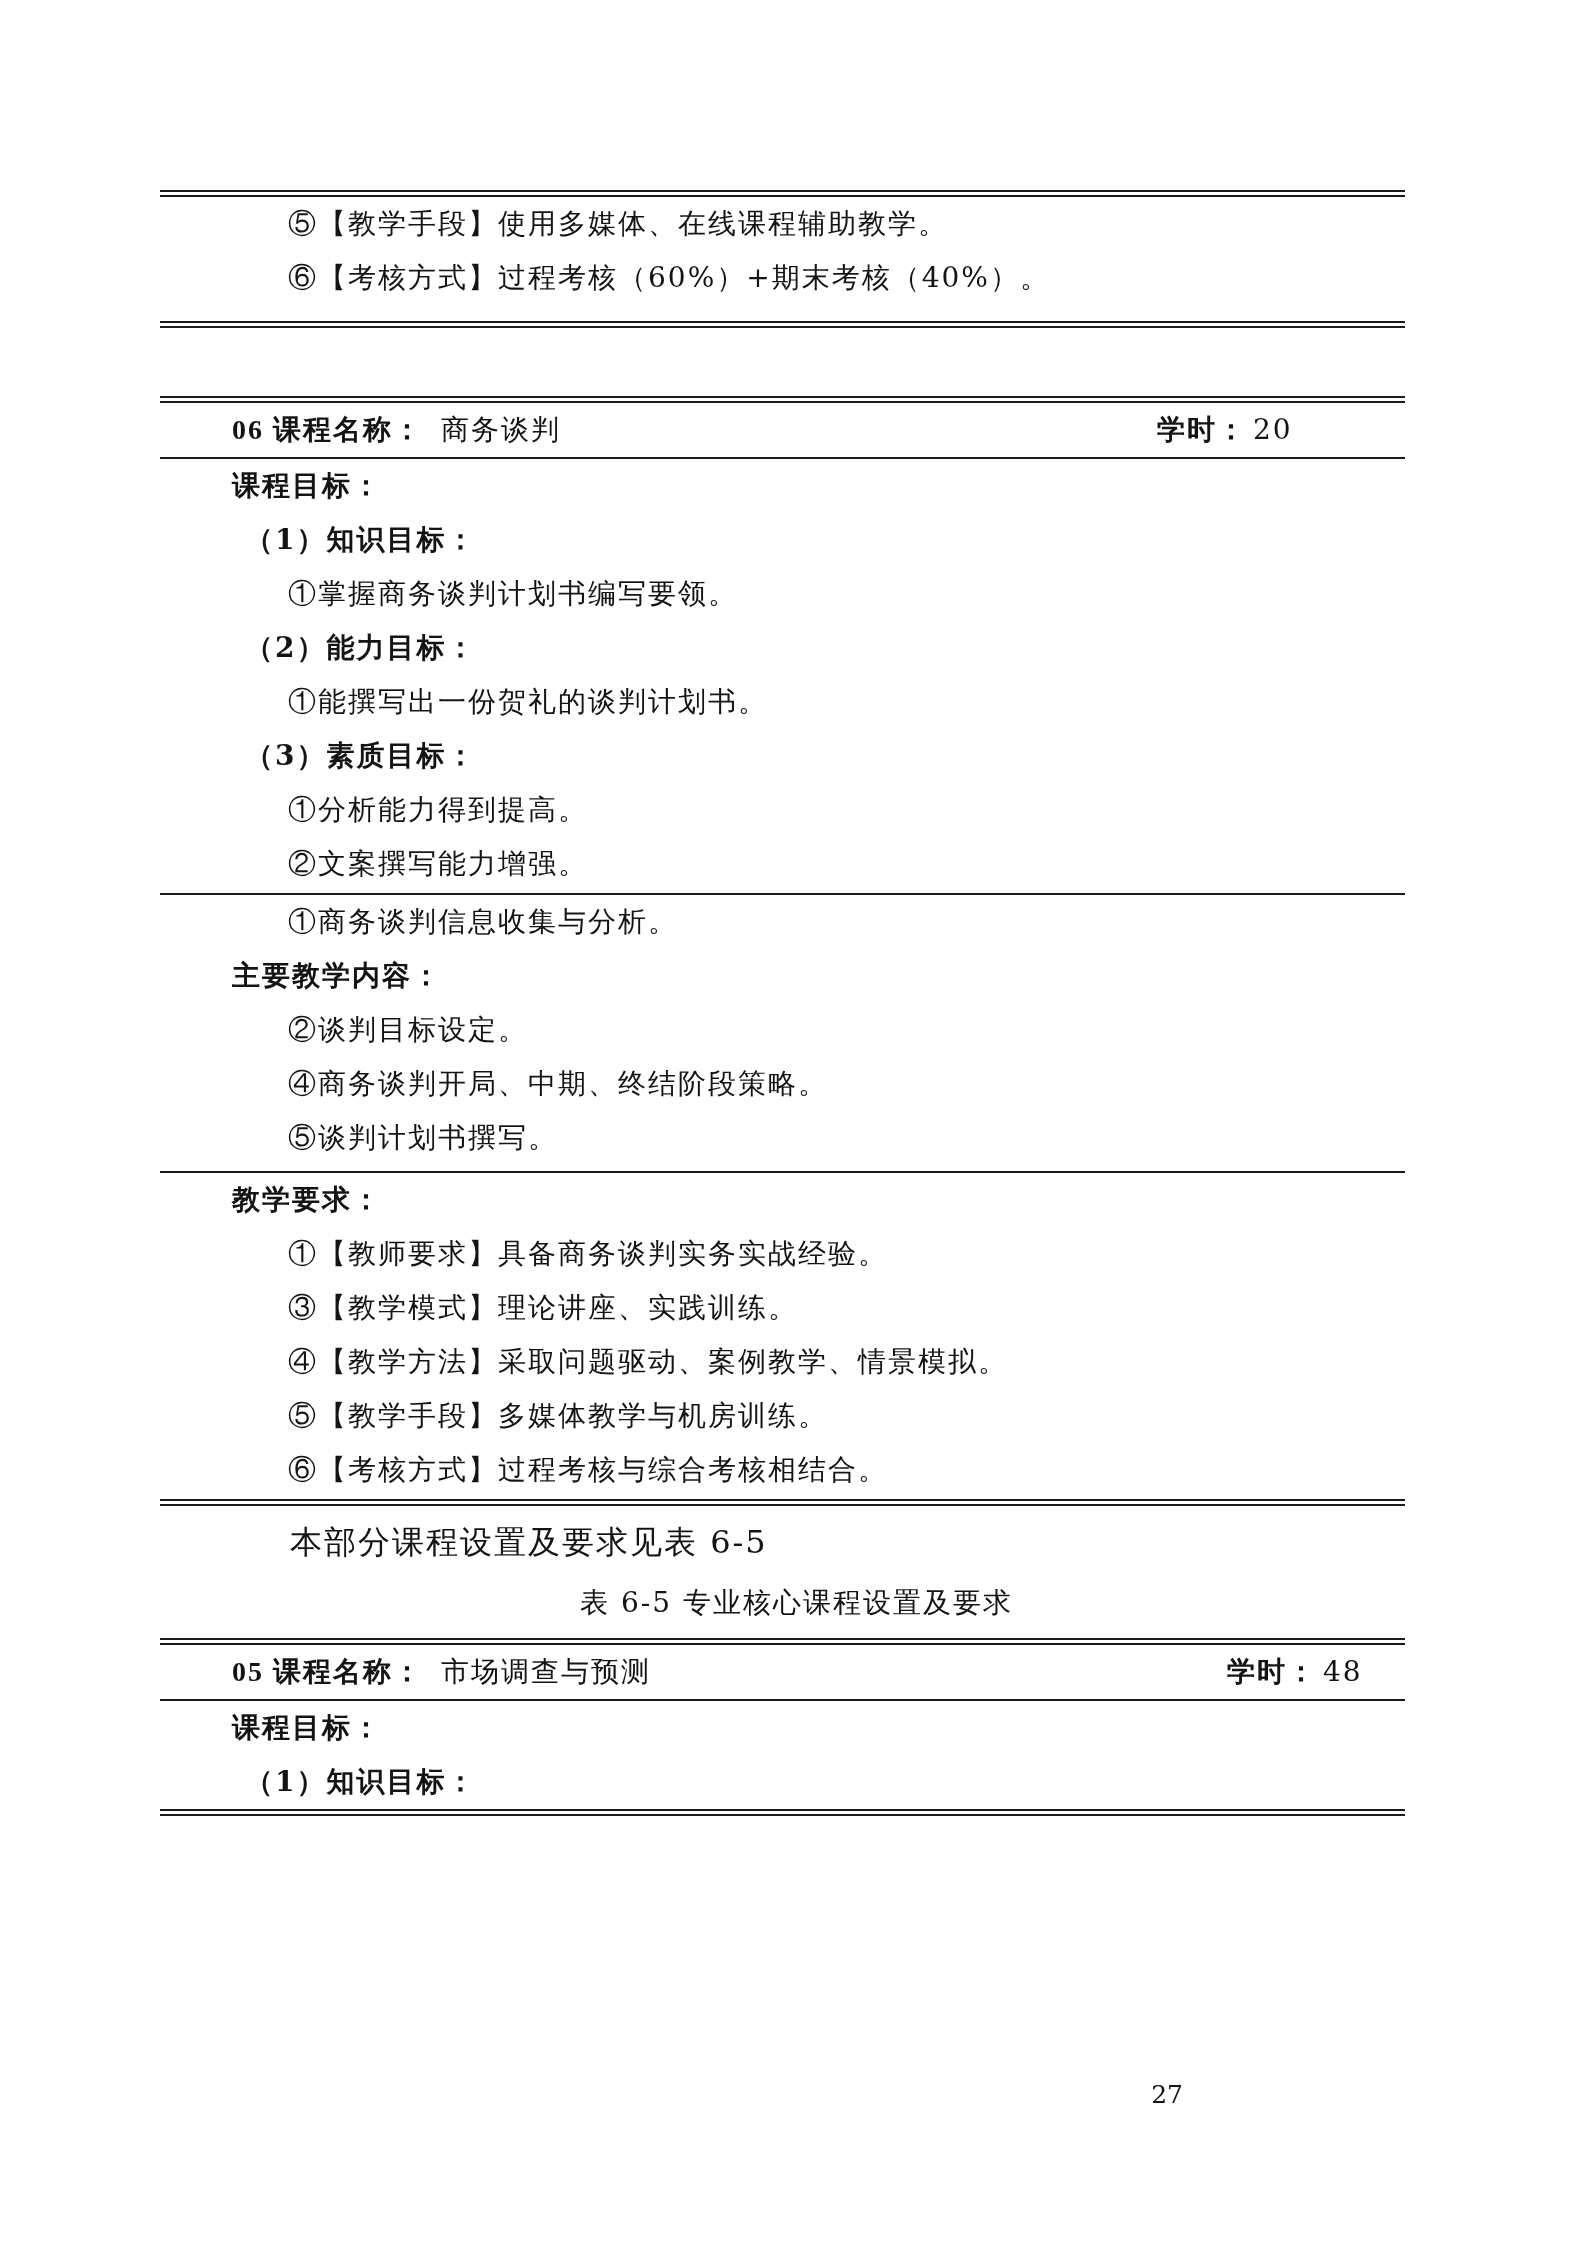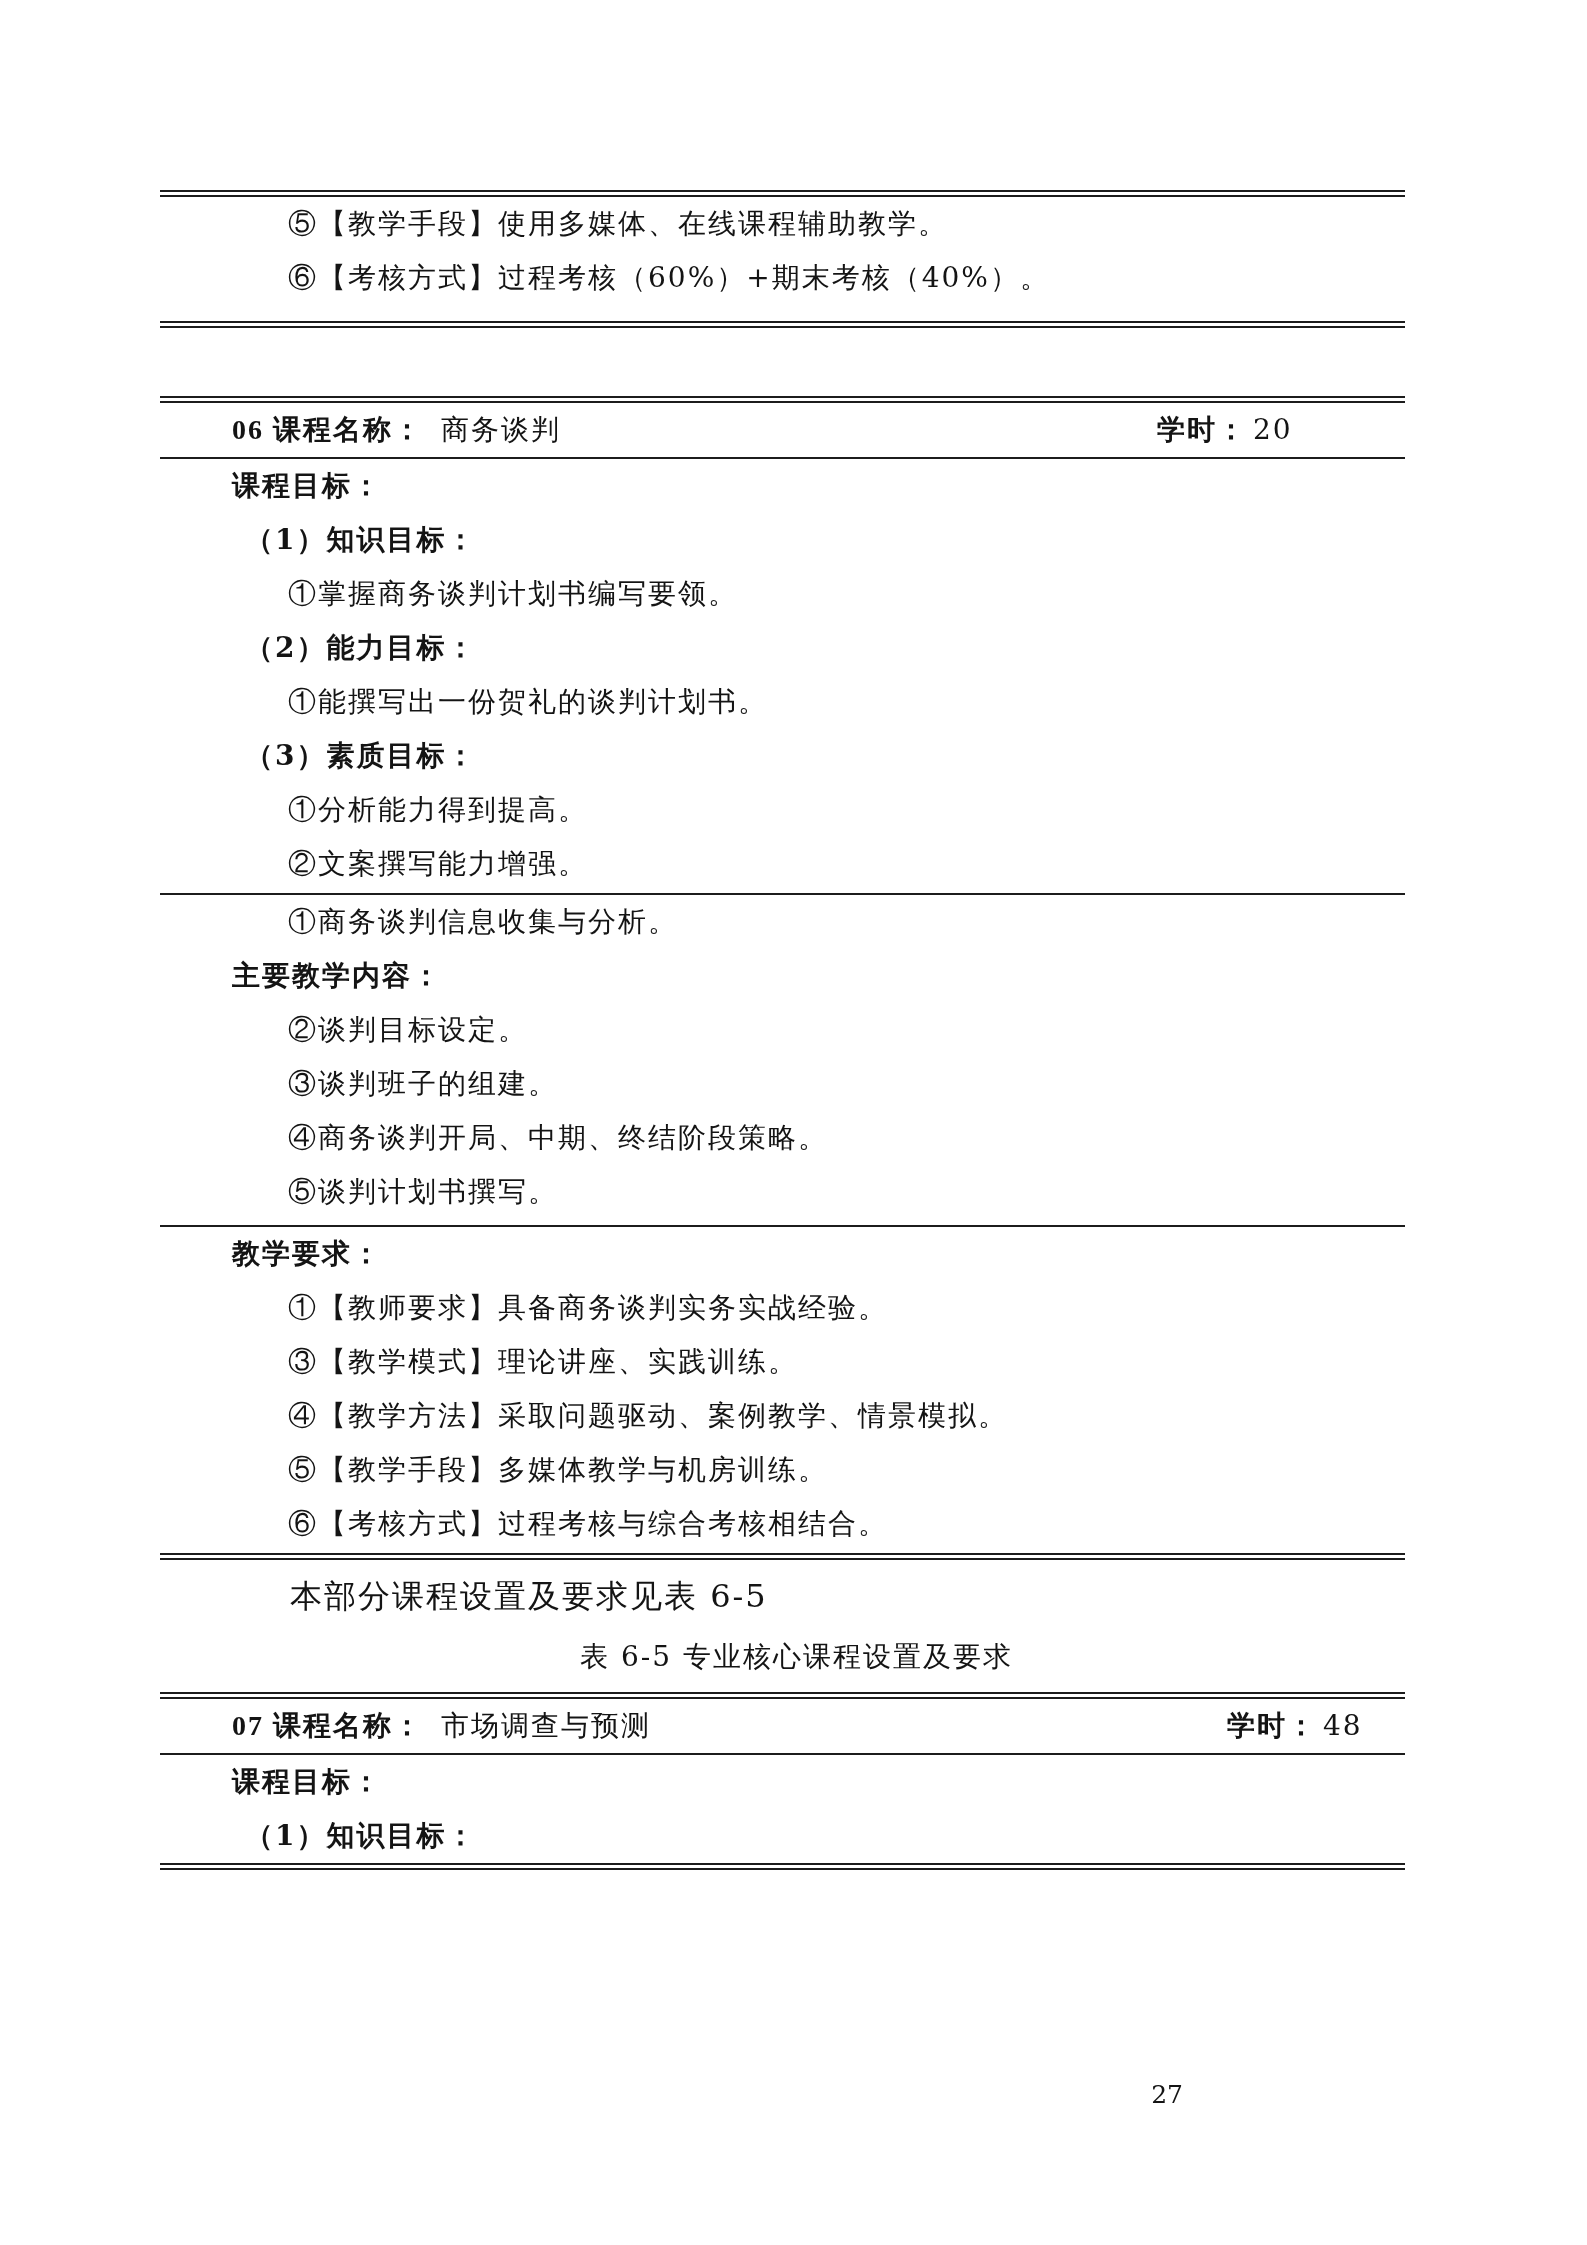--- a/index.html
+++ b/index.html
@@ -93,39 +93,38 @@
     <div class="p group">（2）能力目标：</div>
     <div class="p item">①能撰写出一份贺礼的谈判计划书。</div>
     <div class="p group">（3）素质目标：</div>
     <div class="p item">①分析能力得到提高。</div>
     <div class="p item">②文案撰写能力增强。</div>
 
     <div class="hr-single mt2"></div>
     <div class="p item">①商务谈判信息收集与分析。</div>
     <div class="p title">主要教学内容：</div>
     <div class="p item">②谈判目标设定。</div>
-    <div class="p item">③谈判班子的组建。</div>
     <div class="p item">④商务谈判开局、中期、终结阶段策略。</div>
     <div class="p item">⑤谈判计划书撰写。</div>
 
     <div class="hr-single mt6"></div>
     <div class="p title">教学要求：</div>
     <div class="p item">①【教师要求】具备商务谈判实务实战经验。</div>
     <div class="p item">③【教学模式】理论讲座、实践训练。</div>
     <div class="p item">④【教学方法】采取问题驱动、案例教学、情景模拟。</div>
     <div class="p item">⑤【教学手段】多媒体教学与机房训练。</div>
     <div class="p item">⑥【考核方式】过程考核与综合考核相结合。</div>
     <div class="hr-double mt2"></div>
 
     <div class="intro">本部分课程设置及要求见表 6-5</div>
     <div class="caption">表 6-5 专业核心课程设置及要求</div>
 
     <div class="hr-double mt8"></div>
     <div class="p header-row">
-      <span class="bold">07 课程名称：</span><span class="course-name">市场调查与预测</span>
+      <span class="bold">05 课程名称：</span><span class="course-name">市场调查与预测</span>
       <span class="hours hours-01"><span class="bold">学时：</span><span class="val">48</span></span>
     </div>
     <div class="hr-single"></div>
     <div class="p title">课程目标：</div>
     <div class="p group">（1）知识目标：</div>
     <div class="hr-double"></div>
 
   </div>
 
   <div class="page-num">27</div>

